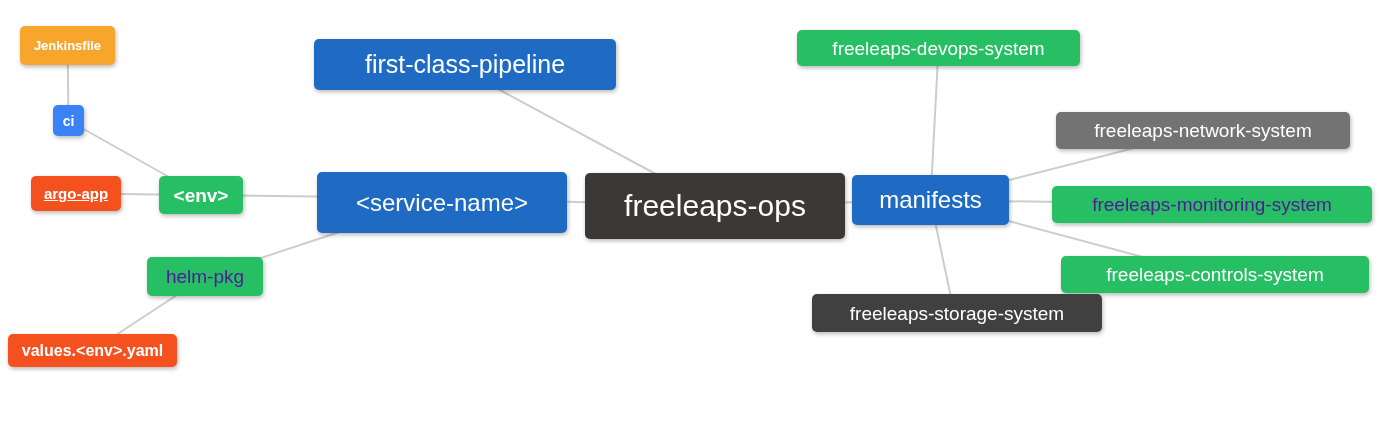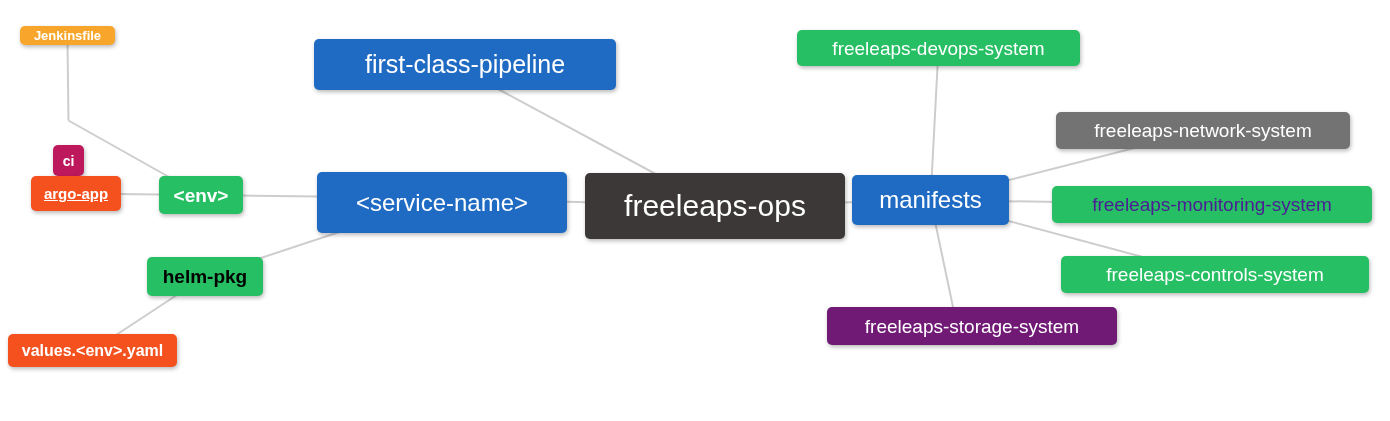--- a/index.html
+++ b/index.html
@@ -50,28 +50,28 @@
       <line x1="452.5" y1="64.5" x2="715" y2="206" stroke="#cdcdcd" stroke-width="2"></line>
       <line x1="442" y1="198" x2="715" y2="206" stroke="#cdcdcd" stroke-width="2"></line>
       <line x1="715" y1="206" x2="930.5" y2="200" stroke="#cdcdcd" stroke-width="2"></line>
       <line x1="930.5" y1="200" x2="938.5" y2="48" stroke="#cdcdcd" stroke-width="2"></line>
       <line x1="930.5" y1="200" x2="1203" y2="130.5" stroke="#cdcdcd" stroke-width="2"></line>
       <line x1="930.5" y1="200" x2="1212" y2="204.5" stroke="#cdcdcd" stroke-width="2"></line>
       <line x1="930.5" y1="200" x2="1208" y2="274.5" stroke="#cdcdcd" stroke-width="2"></line>
       <line x1="930.5" y1="200" x2="957" y2="326" stroke="#cdcdcd" stroke-width="2"></line>
     </svg>
 
-<div class="node" style="left: 20px; top: 26px; width: 95px; height: 19px; background: rgb(247, 166, 43); color: rgb(255, 255, 255); font-size: 13px; font-weight: 700;">Jenkinsfile</div>
-    <div class="node" style="left: 53px; top: 105px; width: 31px; height: 31px; background: #be185d; color: rgb(255, 255, 255); font-size: 14px; font-weight: 700; margin-top: 40px;">ci</div>
+<div class="node" style="left: 20px; top: 26px; width: 95px; height: 39px; background: rgb(247, 166, 43); color: rgb(255, 255, 255); font-size: 13px; font-weight: 700;">Jenkinsfile</div>
+    <div class="node" style="left: 53px; top: 105px; width: 31px; height: 31px; background: #3b82f6; color: rgb(255, 255, 255); font-size: 14px; font-weight: 700;">ci</div>
     <div class="node" style="left: 31px; top: 176px; width: 90px; height: 35px; background: rgb(244, 81, 30); color: rgb(255, 255, 255); font-size: 15px; font-weight: 700; text-decoration: underline;">argo-app</div>
     <div class="node" style="left: 159px; top: 176px; width: 84px; height: 38px; background: rgb(38, 191, 99); color: rgb(255, 255, 255); font-size: 19px; font-weight: 700;">&lt;env&gt;</div>
-    <div class="node" style="left: 147px; top: 257px; width: 116px; height: 39px; background: rgb(38, 191, 99); color: #000000; font-size: 19px; font-weight: 700;">helm-pkg</div>
+    <div class="node" style="left: 147px; top: 257px; width: 116px; height: 39px; background: rgb(38, 191, 99); color: #4c1d95; font-size: 19px; font-weight: 400;">helm-pkg</div>
     <div class="node" style="left: 8px; top: 334px; width: 169px; height: 33px; background: rgb(244, 81, 30); color: rgb(255, 255, 255); font-size: 16px; font-weight: 700;">values.&lt;env&gt;.yaml</div>
     <div class="node" style="left: 314px; top: 39px; width: 302px; height: 51px; background: rgb(31, 107, 196); color: rgb(255, 255, 255); font-size: 25px; font-weight: 400;">first-class-pipeline</div>
     <div class="node" style="left: 317px; top: 172px; width: 250px; height: 61px; background: rgb(31, 107, 196); color: rgb(255, 255, 255); font-size: 24px; font-weight: 400;">&lt;service-name&gt;</div>
     <div class="node" style="left: 585px; top: 173px; width: 260px; height: 66px; background: rgb(59, 56, 55); color: rgb(255, 255, 255); font-size: 30px; font-weight: 400;">freeleaps-ops</div>
     <div class="node" style="left: 852px; top: 175px; width: 157px; height: 50px; background: rgb(31, 107, 196); color: rgb(255, 255, 255); font-size: 24px; font-weight: 400;">manifests</div>
     <div class="node" style="left: 797px; top: 30px; width: 283px; height: 36px; background: rgb(38, 191, 99); color: rgb(255, 255, 255); font-size: 19px; font-weight: 400;">freeleaps-devops-system</div>
     <div class="node" style="left: 1056px; top: 112px; width: 294px; height: 37px; background: #737373; color: rgb(255, 255, 255); font-size: 19px; font-weight: 400;">freeleaps-network-system</div>
     <div class="node" style="left: 1052px; top: 186px; width: 320px; height: 37px; background: rgb(38, 191, 99); color: #4c1d95; font-size: 19px; font-weight: 400;">freeleaps-monitoring-system</div>
     <div class="node" style="left: 1061px; top: 256px; width: 308px; height: 37px; background: rgb(38, 191, 99); color: rgb(255, 255, 255); font-size: 19px; font-weight: 400;">freeleaps-controls-system</div>
-    <div class="node" style="left: 812px; top: 307px; width: 290px; height: 38px; background: #701a75; color: rgb(255, 255, 255); font-size: 19px; font-weight: 400; margin-left: 15px;">freeleaps-storage-system</div>
+    <div class="node" style="left: 812px; top: 294px; width: 290px; height: 38px; background: #404040; color: rgb(255, 255, 255); font-size: 19px; font-weight: 400;">freeleaps-storage-system</div>
   </div>
 
 </body></html>

